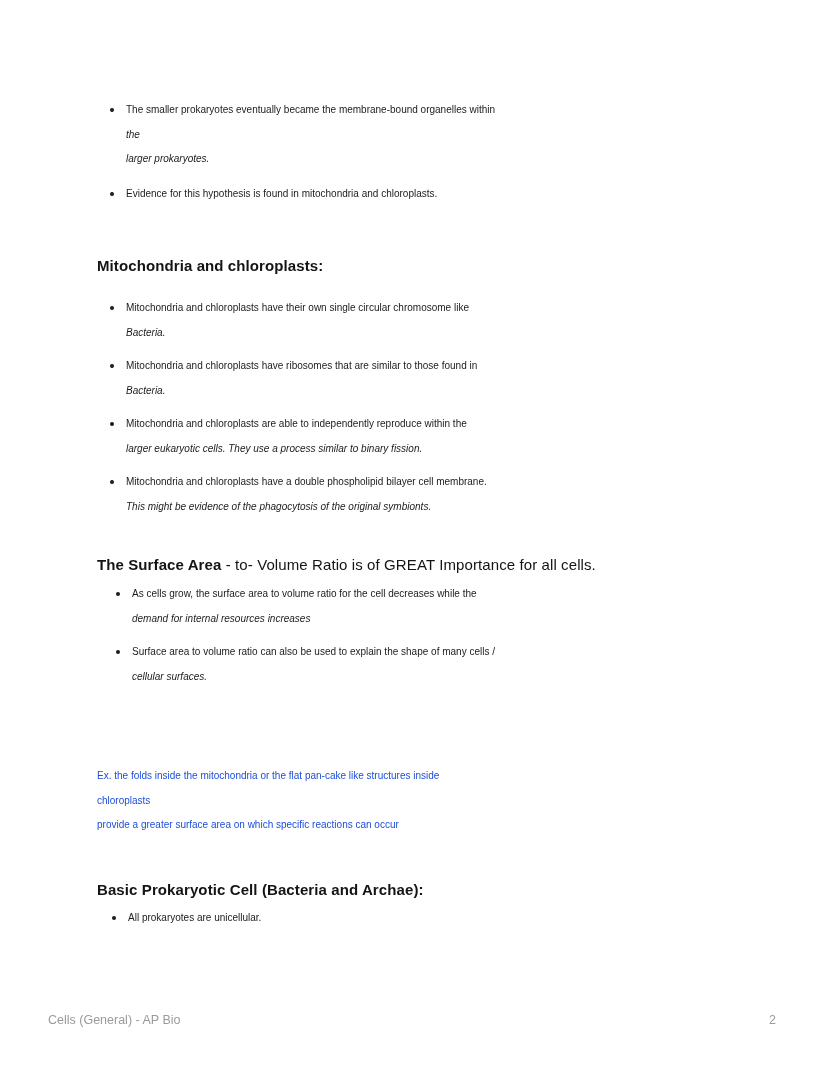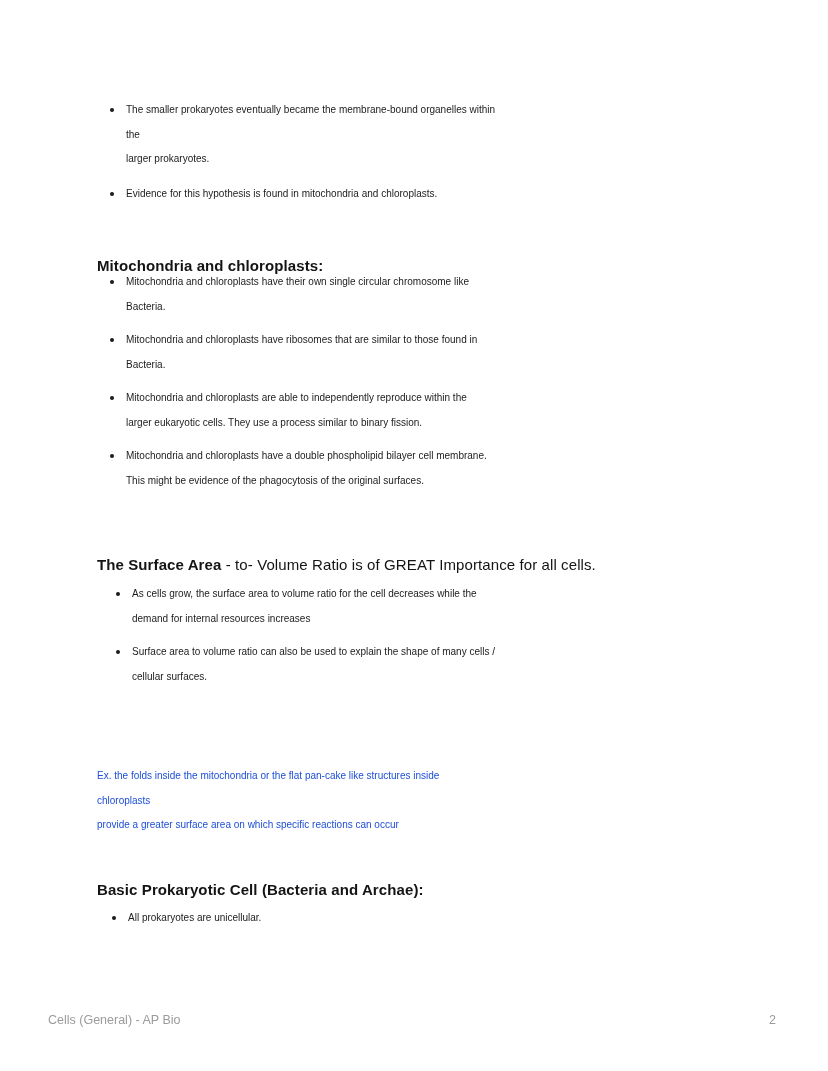--- a/index.html
+++ b/index.html
@@ -86,20 +86,21 @@
     border-radius: 50%;
     background: #1b1b1b;
   }
 
   .bullet-text {
     display: block;
   }
 
   .bullet-text .softbreak {
     display: block;
+    font-style: italic;
   }
 
   
   .footer {
     position: absolute;
     left: 0;
     top: 1010px;
     width: 828px;
     height: 24px;
   }
@@ -142,21 +143,21 @@
         <span class="bullet-text">
           <span>Evidence for this hypothesis is found in mitochondria and chloroplasts.</span>
         </span>
       </li>
     </ul>
 
     <div class="heading block" style="left:97px; top:248px; width:640px;">
       <span>Mitochondria and chloroplasts:</span>
     </div>
 
-    <ul class="bullet-list block" style="left:110px; top:270px; width:630px;">
+    <ul class="bullet-list block" style="left:110px; top:296px; width:630px;">
       <li class="bullet-item">
         <span class="bullet-dot"></span>
         <span class="bullet-text">
           <span>Mitochondria and chloroplasts have their own single circular chromosome like</span>
           <span class="softbreak">Bacteria.</span>
         </span>
       </li>
       <li class="bullet-item">
         <span class="bullet-dot"></span>
         <span class="bullet-text">
@@ -168,21 +169,21 @@
         <span class="bullet-dot"></span>
         <span class="bullet-text">
           <span>Mitochondria and chloroplasts are able to independently reproduce within the</span>
           <span class="softbreak">larger eukaryotic cells. They use a process similar to binary fission.</span>
         </span>
       </li>
       <li class="bullet-item">
         <span class="bullet-dot"></span>
         <span class="bullet-text">
           <span>Mitochondria and chloroplasts have a double phospholipid bilayer cell membrane.</span>
-          <span class="softbreak">This might be evidence of the phagocytosis of the original surfaces.</span>
+          <span class="softbreak">This might be evidence of the phagocytosis of the original symbionts.</span>
         </span>
       </li>
     </ul>
 
     <div class="heading block" style="left:97px; top:547px; width:660px;">
       <span>The Surface Area</span><span class="normal"> - to- Volume Ratio is of GREAT Importance for all cells.</span>
     </div>
 
     <ul class="bullet-list block" style="left:116px; top:582px; width:628px;">
       <li class="bullet-item">

